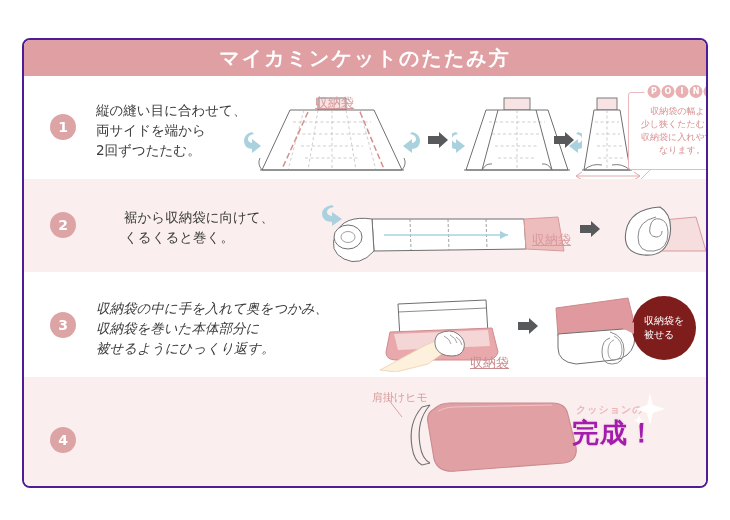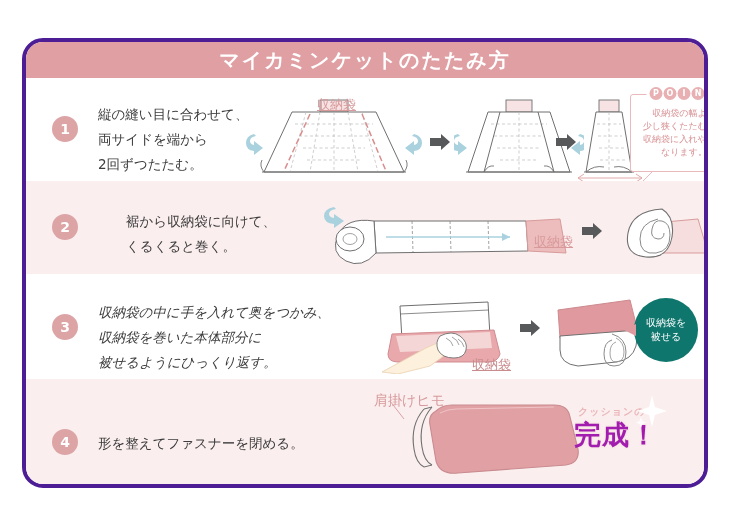--- a/index.html
+++ b/index.html
@@ -8,22 +8,22 @@
     background: #ffffff;
     font-family: "DejaVu Sans", "Liberation Sans", sans-serif;
     overflow: hidden;
   }
   .page { position: relative; width: 730px; height: 520px; background: #fff; }
 
   .card {
     position: absolute;
     left: 22px; top: 38px;
     width: 686px; height: 450px;
-    border: 4px solid #4c1d95;
-    border-radius: 21px;
+    border: 2px solid #4c1d95;
+    border-radius: 8px;
     background: #fff;
     overflow: hidden;
   }
 
   .title-bar {
     position: absolute;
     left: 0; top: 0;
     width: 100%; height: 36px;
     background: #e0a0a3;
     display: flex; align-items: center; justify-content: center;
@@ -50,21 +50,21 @@
     background: #dda4a6;
     color: #fff;
     font-size: 14px;
     font-weight: bold;
     display: flex; align-items: center; justify-content: center;
   }
   .step-text {
     position: absolute;
     color: #3c3c3c;
     font-size: 13.5px;
-    line-height: 25px;
+    line-height: 20px;
     white-space: pre;
   }
 
   .ill { position: absolute; }
 
   .lbl-bag {
     position: absolute;
     color: #d99a9c;
     font-size: 13px;
     white-space: nowrap;
@@ -101,25 +101,24 @@
     color: #d89093;
     font-size: 9px;
     line-height: 13px;
     white-space: pre-line;
   }
 
   .callout-circle {
     position: absolute;
     width: 64px; height: 64px;
     border-radius: 50%;
-    background: #0f766e;
+    background: #7f1d1d;
     color: #fff;
     font-size: 10px;
     line-height: 14px;
-    text-align: center;
     display: flex; align-items: center; justify-content: center;
     white-space: pre-line;
   }
   .callout-tail {
     position: absolute;
     width: 0; height: 0;
     border-top: 6px solid transparent;
     border-bottom: 6px solid transparent;
     border-right: 12px solid #dd9ba0;
   }
@@ -136,21 +135,21 @@
     color: #a21caf;
     font-size: 27px;
     font-weight: bold;
     letter-spacing: 1px;
     text-shadow: 0 0 2px rgba(230,180,182,0.5);
   }
 
   .strap-label {
     position: absolute;
     color: #d79a9c;
-    font-size: 14px;
+    font-size: 11px;
     white-space: nowrap;
   }
 </style>
 </head>
 <body>
 
 <div class="page">
   <div class="card">
 
     <div class="title-bar">
@@ -309,21 +308,20 @@
         <path d="M66 50 q8 4 8 14 q0 10 -8 10 q-6 0 -6 -9 q0 -9 6 -11" fill="none" stroke="#9a9a9a" stroke-width="0.9"></path>
       </svg>
 
       <div class="callout-circle" style="left:608px; top:24px;">収納袋を
 被せる</div>
       <div class="callout-tail" style="left:598px; top:50px;"></div>
     </div>
 
     <div class="step-row row-pink" style="top:337px; height:113px;">
       <div class="step-num" style="left:26px; top:50px;">4</div>
-      <div class="step-text" style="left:72px; top:52px;">形を整えてファスナーを閉める。</div>
 
       <div class="strap-label" style="left:348px; top:13px;">肩掛けヒモ</div>
       <svg class="ill" style="left:362px; top:22px;" width="24" height="22" viewBox="0 0 24 22">
         <path d="M2 0 L16 18" stroke="#d79a9c" stroke-width="0.9" fill="none"></path>
       </svg>
 
       <svg class="ill" style="left:370px; top:16px;" width="190" height="90" viewBox="0 0 190 90">
 
         <path d="M28 14 q-14 16 -10 40 q2 14 10 18" fill="none" stroke="#6f6f6f" stroke-width="1.1"></path>
         <path d="M36 12 q-14 16 -10 40 q2 14 10 18" fill="none" stroke="#6f6f6f" stroke-width="1.1"></path>

